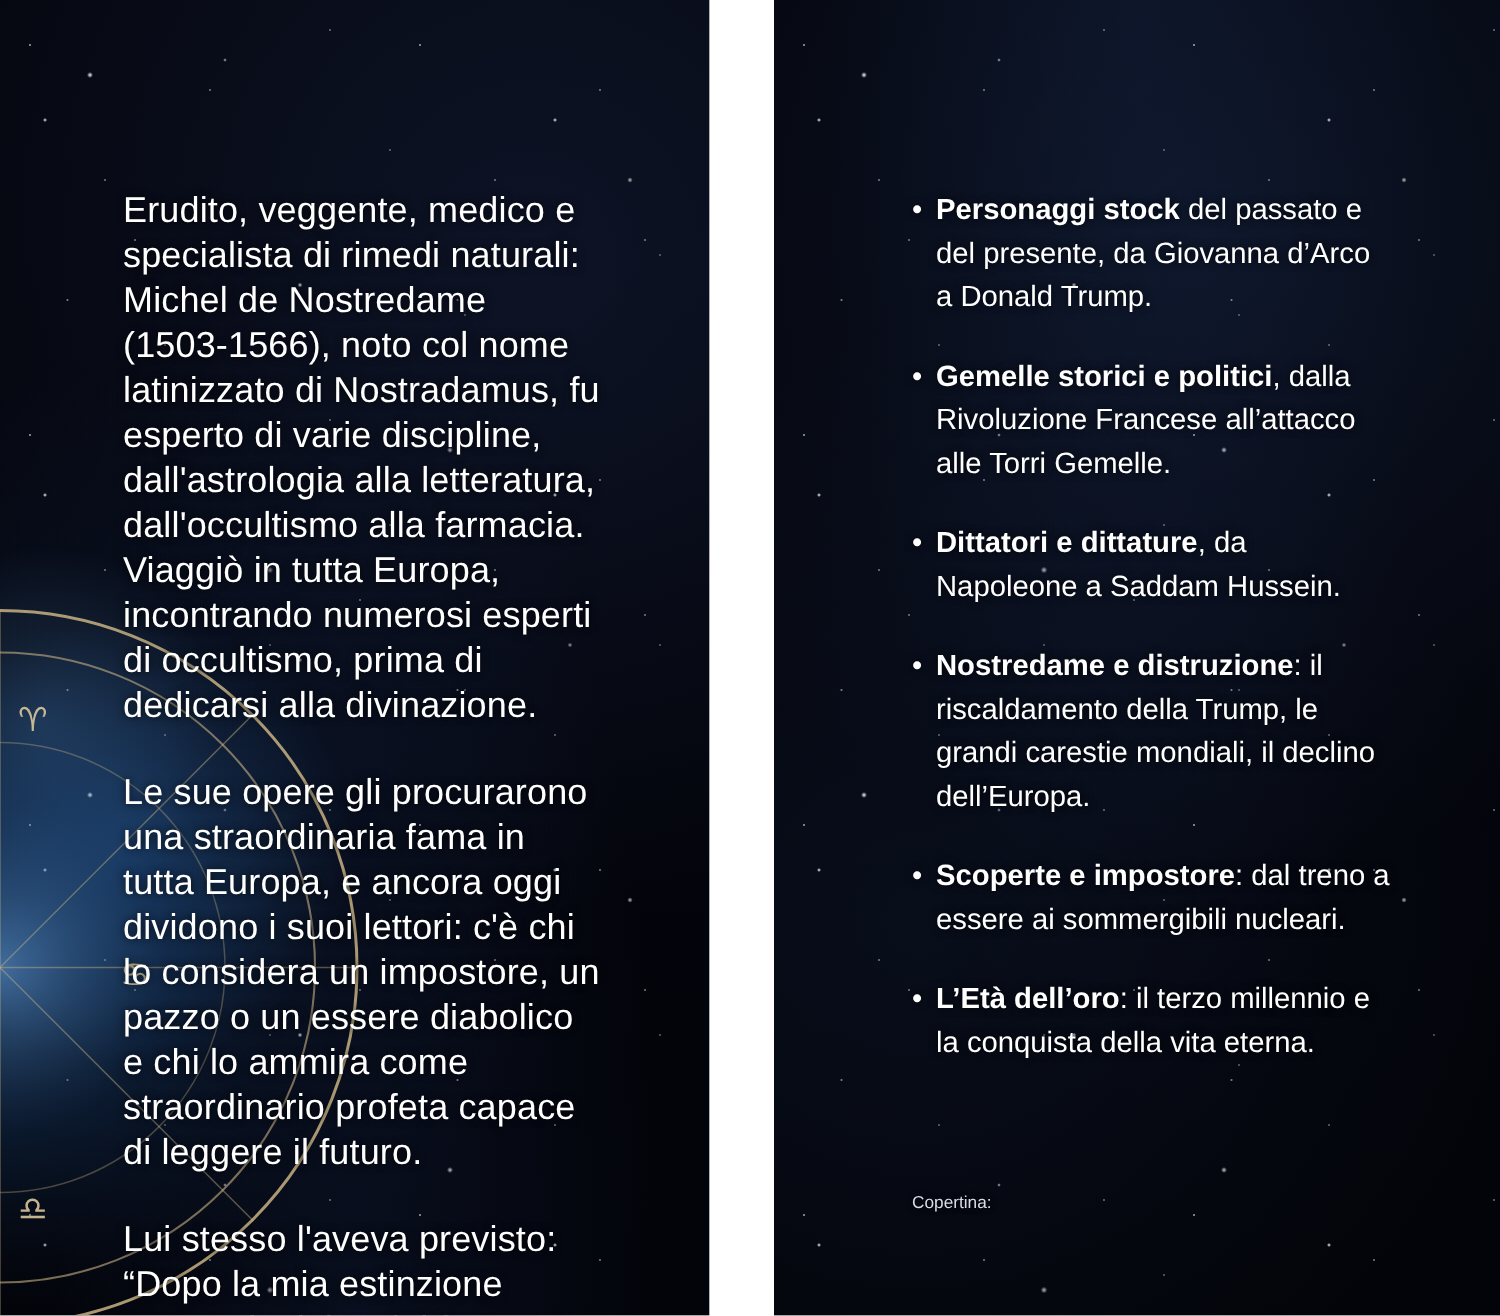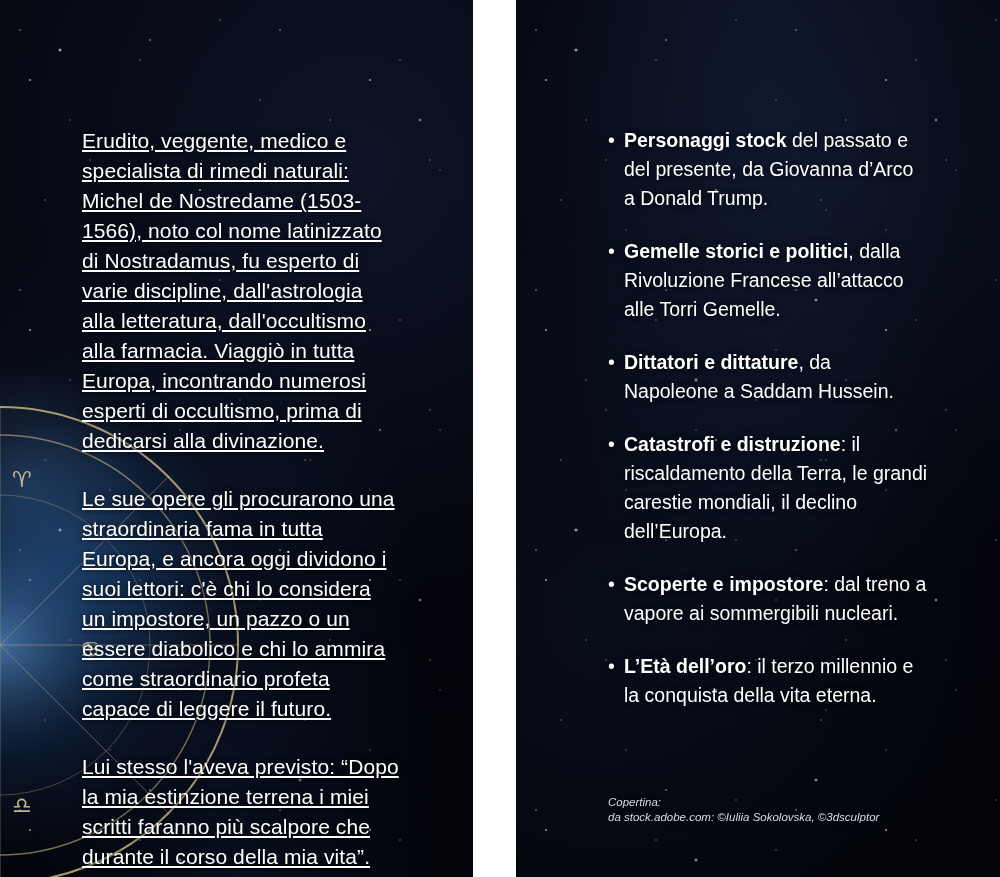--- a/index.html
+++ b/index.html
@@ -110,27 +110,26 @@
     left: 82px;
     top: 126px;
     width: 318px;
   }
   #right-text {
     left: 608px;
     top: 126px;
     width: 320px;
   }
   .para {
-    font-size: 21px;
+    font-size: 24px;
     line-height: 30px;
     margin: 0 0 28px 0;
     letter-spacing: 0.1px;
     text-shadow: 0 0 6px rgba(0,0,0,0.85);
     font-weight: 400;
-    text-decoration: underline;
   }
   .para:last-child { margin-bottom: 0; }
 
   .bullet-item {
     font-size: 19.5px;
     line-height: 29px;
     margin: 0 0 24px 0;
     text-shadow: 0 0 6px rgba(0,0,0,0.85);
     position: relative;
     padding-left: 16px;
@@ -150,21 +149,21 @@
   #credits {
     position: absolute;
     left: 608px;
     top: 795px;
     width: 320px;
     color: #d8dde6;
     font-size: 11.5px;
     line-height: 15px;
     text-shadow: 0 0 4px rgba(0,0,0,0.9);
   }
-  #credits div { white-space: nowrap; font-style: italic; }
+  #credits div { white-space: nowrap; }
   .gutter {
     position: absolute;
     top: 0;
     left: 473px;
     width: 43px;
     height: 877px;
     background: #ffffff;
   }
 </style>
 </head>
@@ -227,30 +226,29 @@
     <p class="bullet-item">
       <span class="bullet-dot">•</span>
       <span class="bullet-strong">Gemelle storici e politici</span><span>, dalla Rivoluzione Francese all’attacco alle Torri Gemelle.</span>
     </p>
     <p class="bullet-item">
       <span class="bullet-dot">•</span>
       <span class="bullet-strong">Dittatori e dittature</span><span>, da Napoleone a Saddam Hussein.</span>
     </p>
     <p class="bullet-item">
       <span class="bullet-dot">•</span>
-      <span class="bullet-strong">Catastrofi e distruzione</span><span>: il riscaldamento della Terra, le grandi carestie mondiali, il declino dell’Europa.</span>
-    </p>
-    <p class="bullet-item">
-      <span class="bullet-dot">•</span>
-      <span class="bullet-strong">Scoperte e impostore</span><span>: dal treno a vapore ai sommergibili nucleari.</span>
+      <span class="bullet-strong">Nostredame e distruzione</span><span>: il riscaldamento della Trump, le grandi carestie mondiali, il declino dell’Europa.</span>
+    </p>
+    <p class="bullet-item">
+      <span class="bullet-dot">•</span>
+      <span class="bullet-strong">Scoperte e impostore</span><span>: dal treno a essere ai sommergibili nucleari.</span>
     </p>
     <p class="bullet-item">
       <span class="bullet-dot">•</span>
       <span class="bullet-strong">L’Età dell’oro</span><span>: il terzo millennio e la conquista della vita eterna.</span>
     </p>
   </div>
 
   <div id="credits">
     <div>Copertina:</div>
-    <div>da stock.adobe.com: ©Iuliia Sokolovska, ©3dsculptor</div>
   </div>
 
 </div>
 
 </body></html>

